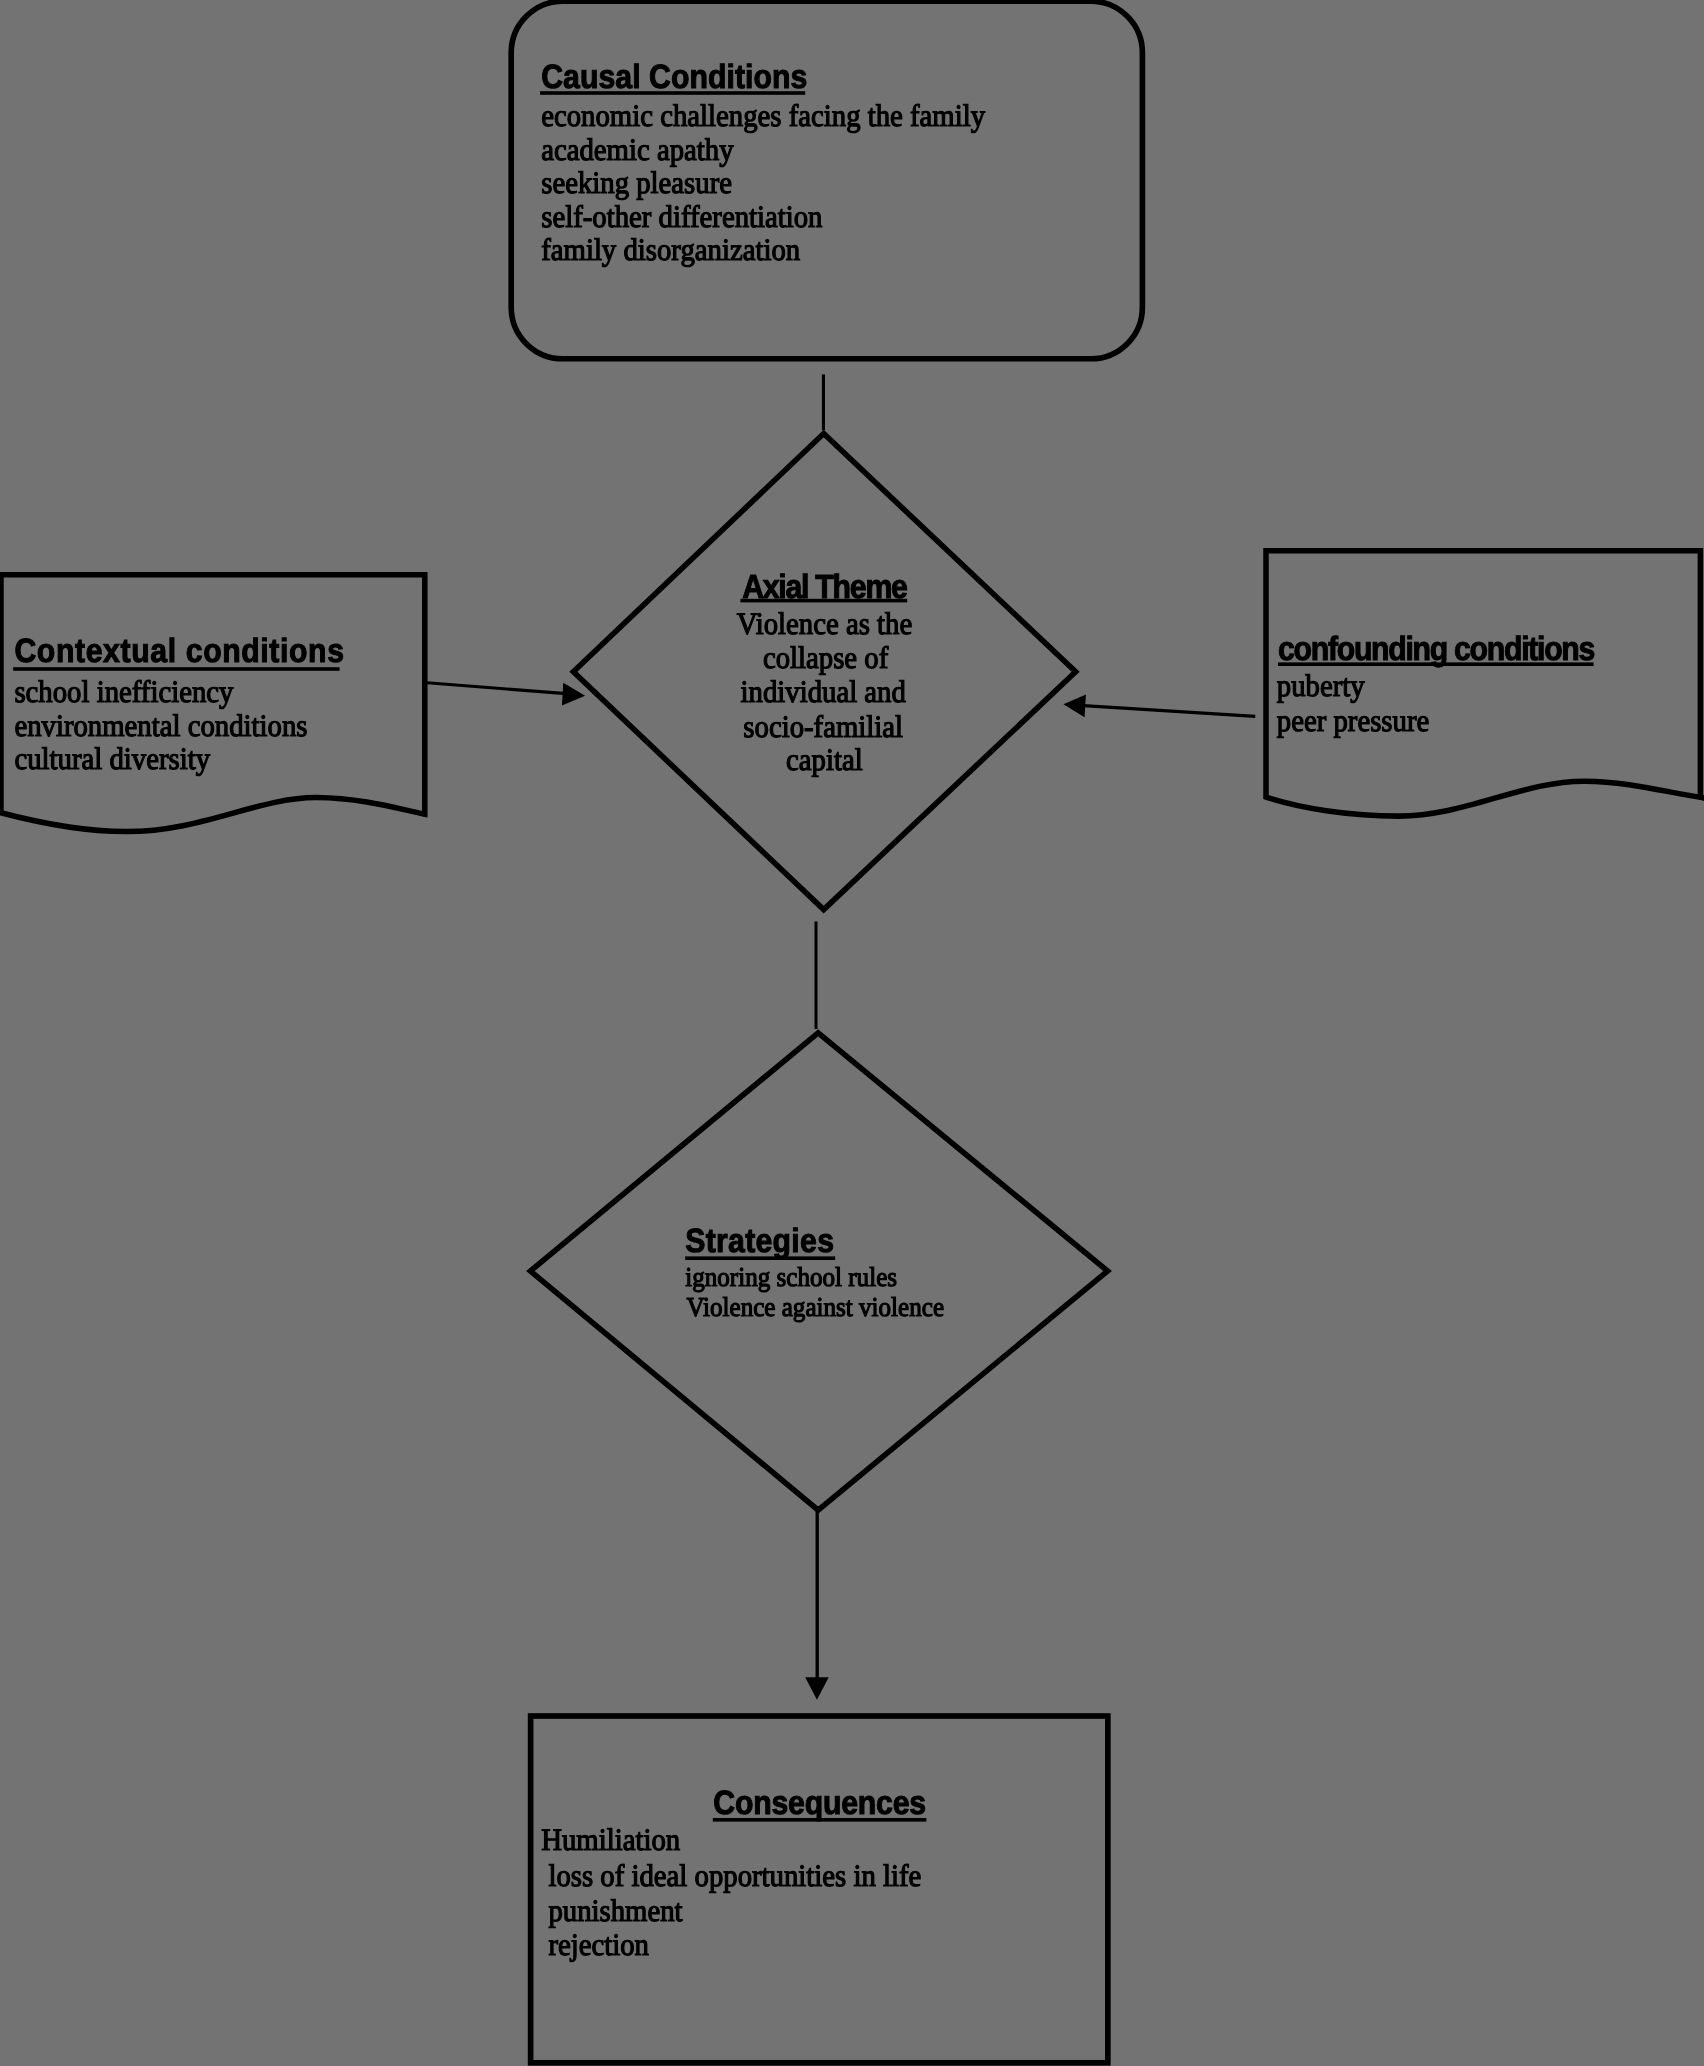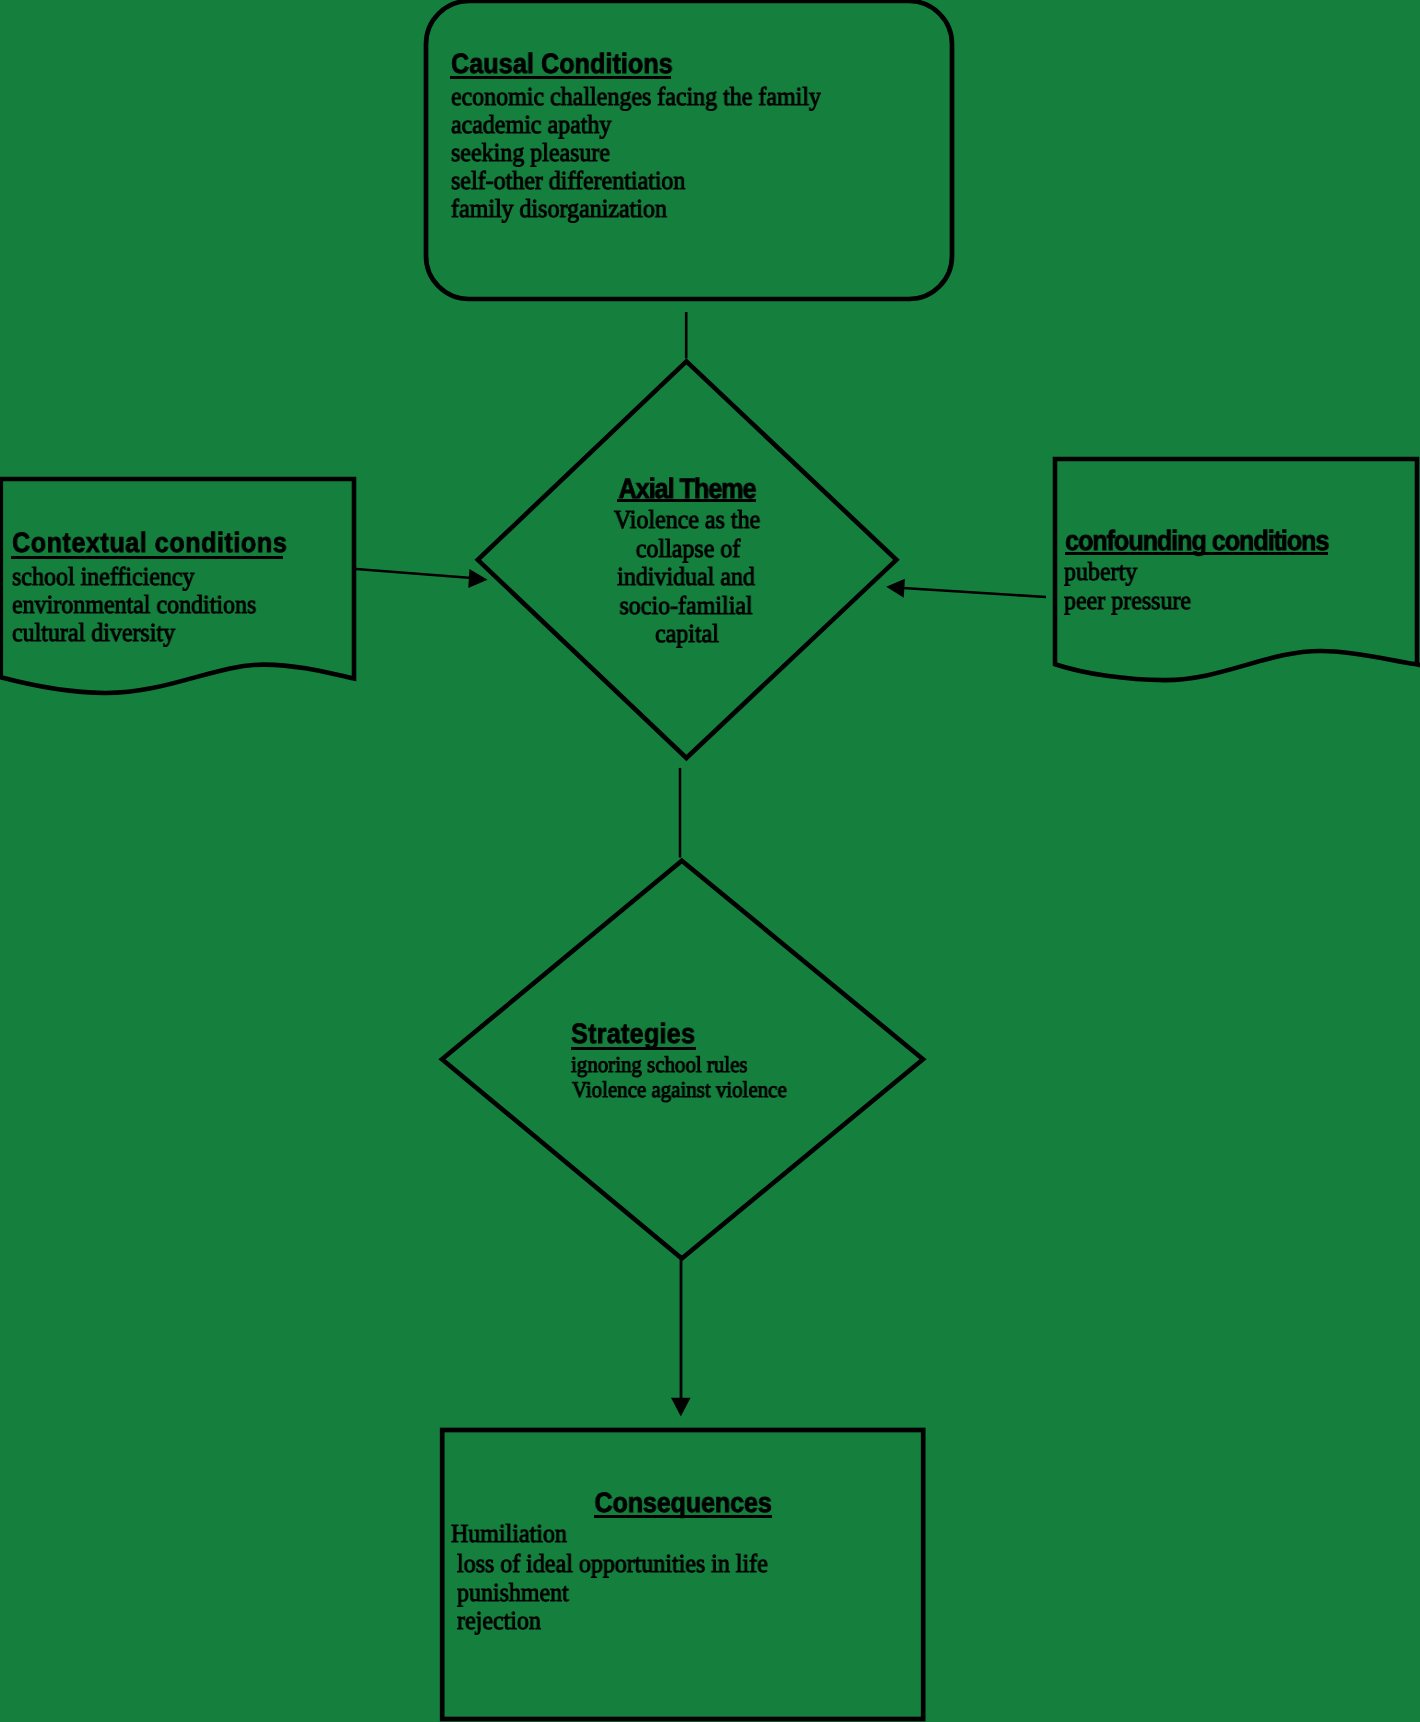--- a/index.html
+++ b/index.html
@@ -1,17 +1,17 @@
 <!DOCTYPE html>
 <html><head>
 <meta charset="utf-8">
 <title>Diagram</title>
 <style>
   html,body{margin:0;padding:0;background:#ffffff;-webkit-font-smoothing:antialiased;text-rendering:geometricPrecision;}
-  #page{position:relative;width:1420px;height:1722px;background:#15803d;overflow:hidden;}
+  #page{position:relative;width:1420px;height:1722px;background:#737373;overflow:hidden;}
   svg.canvas{position:absolute;left:0;top:0;width:1420px;height:1722px;display:block;}
   .tx{position:absolute;white-space:nowrap;color:#000;will-change:transform;}
   
   .bd{font-family:"Liberation Serif",serif;font-size:26px;line-height:0;margin-top:-8.3px;
       -webkit-text-stroke:1.0px #000;
       transform:scaleX(0.9215);transform-origin:0 0;}
   
   .hd{font-family:"Liberation Sans",sans-serif;font-weight:700;font-size:28px;line-height:0;margin-top:-9px;
       -webkit-text-stroke:0.85px #000;
       transform:scaleX(0.90);transform-origin:0 0;}

